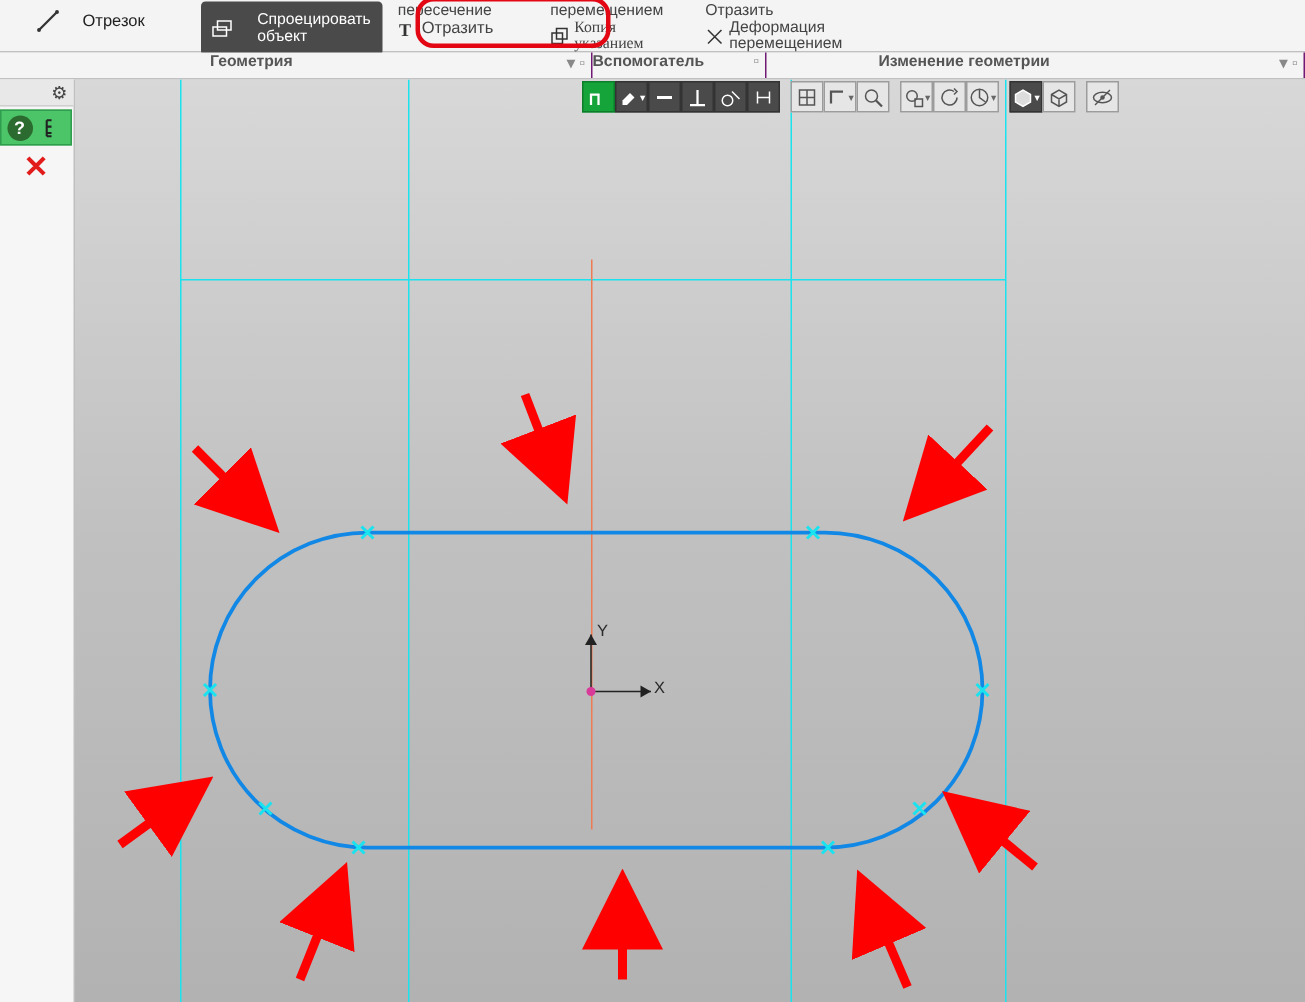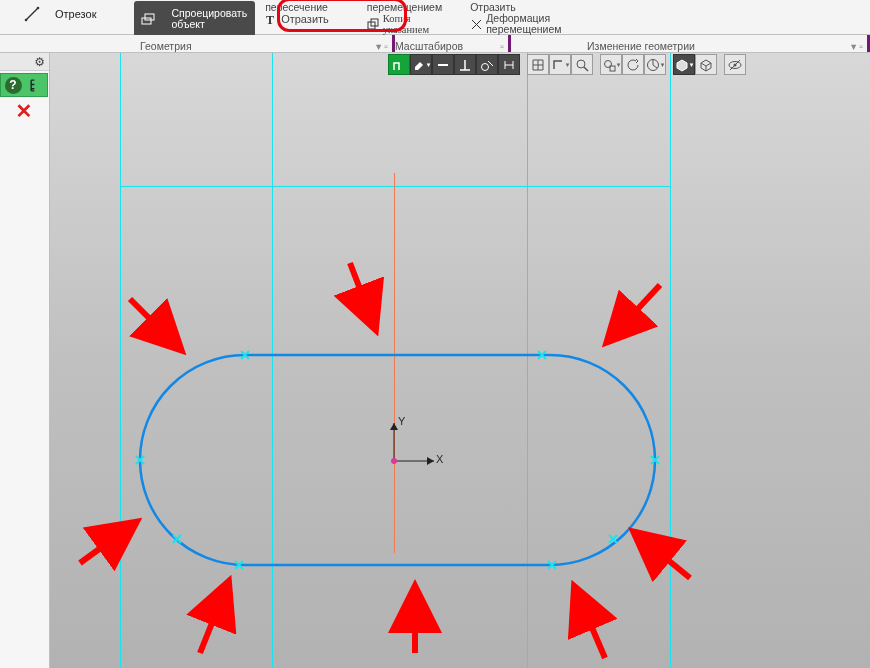--- a/index.html
+++ b/index.html
@@ -59,21 +59,21 @@
   .groups {
     position: absolute;
     top: 35px; left:0; right:0;
     height: 18px;
     background: #f4f4f4;
     border-bottom: 1px solid #c0c0c0;
     display:flex;
     font-size: 10.5px;
     color:#555;
   }
-  .grp { display:flex; align-items:flex-end; justify-content:center; border-right:3px solid #701a75;}
+  .grp { display:flex; align-items:flex-start; justify-content:center; border-right:1px solid #701a75;font-weight:bold;}
   .grp .dd { margin-left:auto; padding:0 4px; color:#888;}
   .grp1{ width:395px; padding-left:140px;}
   .grp2{ width:116px;}
   .grp3{ flex:1;}
 
   
   .sidebar {
     position: absolute;
     top: 53px; left:0;
     width: 50px;
@@ -228,21 +228,21 @@
   </div>
 </div>
 <div class="highlight-frame"></div>
 
 <div class="groups">
   <div class="grp grp1">
     <span>Геометрия</span>
       <span class="dd">▾ ▫</span>
   </div>
   <div class="grp grp2">
-    <span>Масштабиров</span>
+    <span>Вспомогатель</span>
       <span class="dd">▫</span>
   </div>
   <div class="grp grp3">
     <span style="margin:0 auto;">Изменение геометрии</span>
       <span class="dd">▾ ▫</span>
   </div>
 </div>
 
 <div class="sidebar">
   <div class="side-top">

